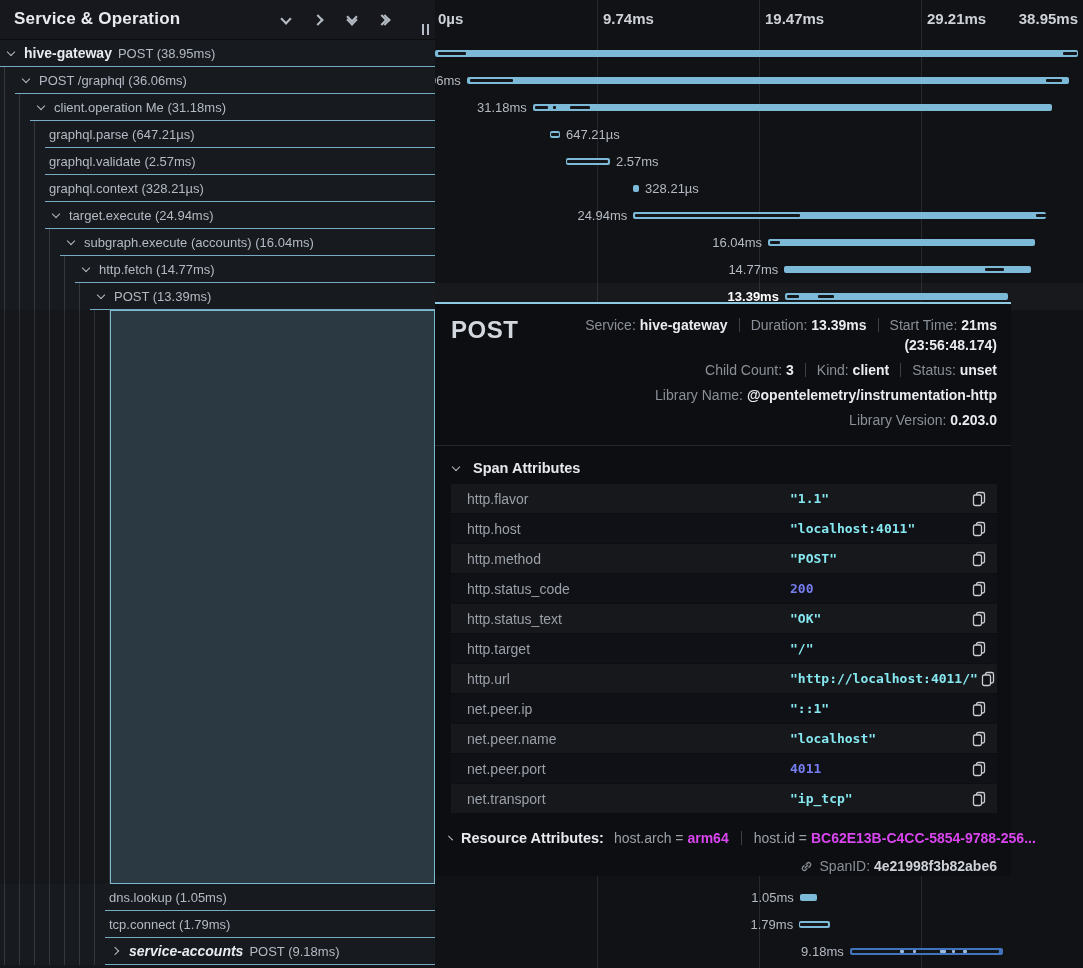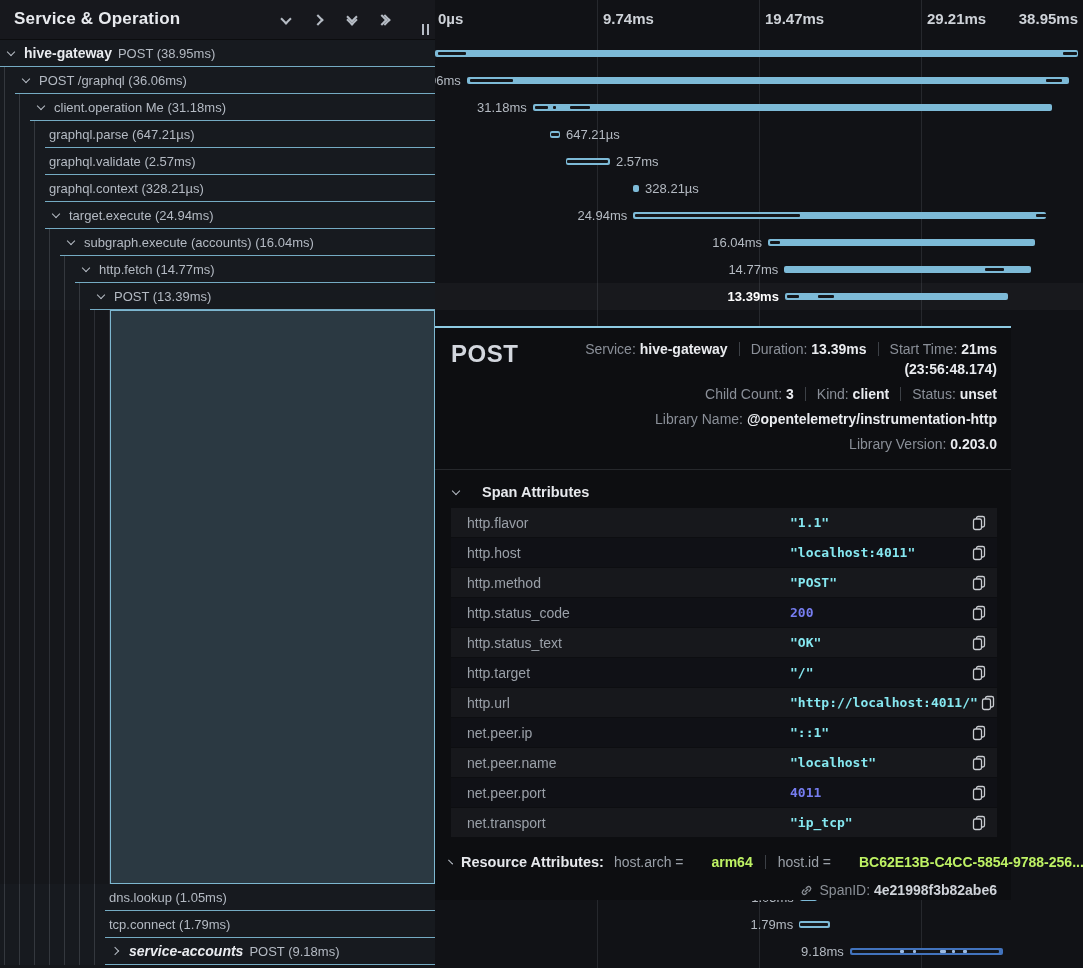--- a/index.html
+++ b/index.html
@@ -45,45 +45,45 @@
   .tick { position:absolute; top:10px; font-size:15px; font-weight:700; color:#ced2d8; }
   .brow { position:absolute; left:0; width:648px; height:27px; z-index:1; overflow:hidden; }
   .brow.selected { background:rgba(255,255,255,.03); }
   .bar { position:absolute; top:10px; height:7px; border-radius:2px; cursor:pointer; }
   .bdash { position:absolute; top:12px; height:3px; background:#14161a; border-radius:1px; }
   .bdash.lite { background:#9dbbe2; }
   .blabel { position:absolute; top:0; line-height:27px; font-size:13px; color:#b4bac2; white-space:nowrap; }
   .blabel.bold { color:#ffffff; font-weight:700; }
 
   
-  .detail-panel { position:absolute; left:0; top:326px; width:576px; height:574px; z-index:2;
+  .detail-panel { position:absolute; left:0; top:302px; width:576px; height:574px; z-index:2;
     background:#0d0e11; border-top:2px solid #8ecbe3; padding:0 14px 0 16px; }
   .detail-head { display:flex; margin-top:10px; }
   .detail-title { font-size:24px; font-weight:600; color:#d3d7de; letter-spacing:.5px; padding-top:2px; }
   .meta { flex:1; text-align:right; }
   .meta-line { margin:1px 0 5px 0; font-size:14px; line-height:20px; }
   .mlabel { color:#8a8f98; }
   .mvalue { color:#e9ebef; font-weight:700; }
   .mdiv { display:inline-block; width:1px; height:14px; background:#3c4046; margin:0 11px -2px 11px; }
   .sec-divider { height:1px; background:#26282c; margin:10px -14px 0 -16px; }
-  .attr-head { display:flex; align-items:center; gap:23px; margin:14px 0 8px 2px;
+  .attr-head { display:flex; align-items:center; gap:14px; margin:14px 0 8px 2px;
     font-size:14.5px; font-weight:700; color:#e6e8ec; cursor:pointer; }
   .attr-table { margin-right:0; }
   .arow { display:flex; align-items:center; height:30px; padding:0 8px 0 16px; border-bottom:1px solid #0d0e11; }
   .arow:nth-child(odd) { background:#17181c; }
   .arow:nth-child(even) { background:#101116; }
   .akey { flex:0 0 323px; font-size:14px; color:#9aa0a8; white-space:nowrap; }
   .aval { flex:1; font-family:"DejaVu Sans Mono",monospace; font-size:13px; font-weight:700; white-space:nowrap; }
   .aval.string { color:#86e8f1; }
   .aval.number { color:#767df0; }
   .acopy { flex:none; width:20px; height:20px; cursor:pointer; display:flex; align-items:center; justify-content:center; }
   .resource-line { display:flex; align-items:center; gap:10px; margin:16px 0 0 2px; font-size:14.5px; white-space:nowrap; }
   .resource-line b { color:#e6e8ec; }
   .ritem { color:#9aa0a8; font-size:14px; }
-  .ritem b { color:#bef264; font-weight:700;margin-left:24px; }
+  .ritem b { color:#d946ef; font-weight:700; }
   .rdiv { display:inline-block; width:1px; height:14px; background:#3c4046; margin:0 12px -2px 12px; }
   .spanid-line { margin-top:12px; text-align:right; font-size:14px; color:#8a8f96; }
   .spanid-line b { color:#cfd3d9; font-weight:700; }
   .spanid-line svg { vertical-align:-3px; margin-right:6px; }
 </style>
 </head>
 <body>
 
 <div class="app">
 

